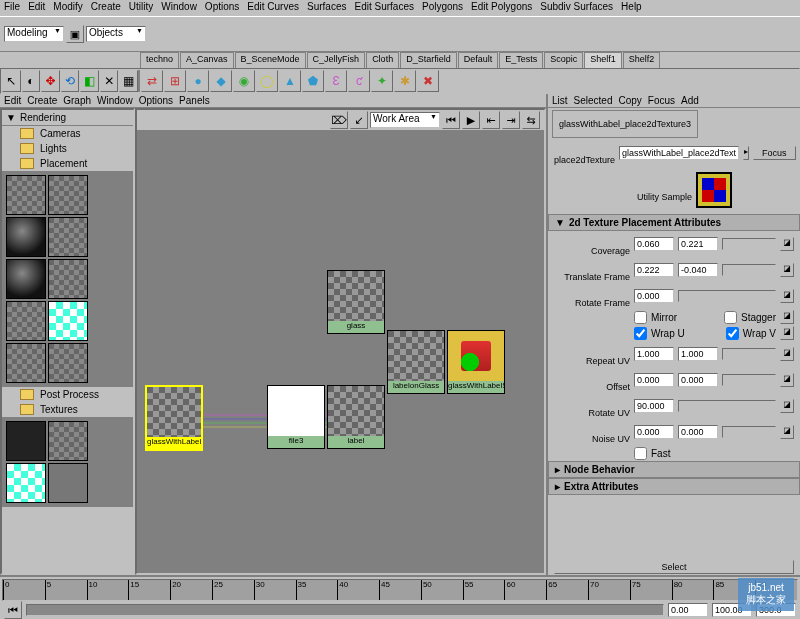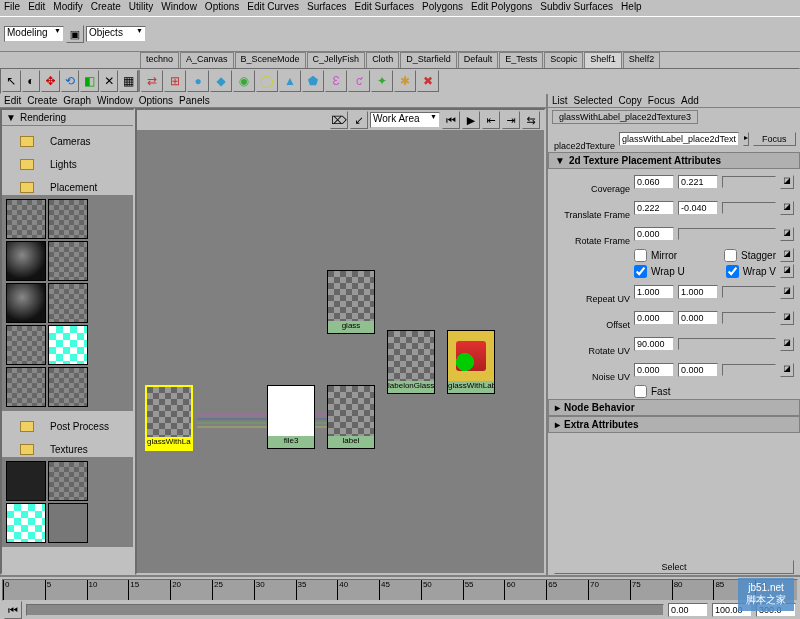--- a/index.html
+++ b/index.html
@@ -17,34 +17,34 @@
 .shelf-tab.active { background: #d4d4d4; text-align: center; }
 .shelf-icons { height: 26px; background: #c0c0c0; border: 1px inset #c0c0c0; display: flex; align-items: center; gap: 1px; padding: 1px; }
 .shelf-icons .left { width: 138px; display: flex; gap: 1px; border-right: 2px solid #808080; }
 .shelf-icon { width: 22px; height: 22px; border: 1px outset #c0c0c0; display: inline-flex; align-items: center; justify-content: center; font-size: 12px; }
 .main { flex: 1; display: flex; min-height: 0; }
 .panel-menubar { height: 14px; background: #c0c0c0; font-size: 9px; display: flex; gap: 6px; padding: 1px 4px; border-bottom: 1px solid #808080; }
 .hypershade { width: 548px; display: flex; flex-direction: column; border-right: 2px solid #808080; }
 .hs-body { flex: 1; display: flex; min-height: 0; }
 .hs-tree { width: 135px; background: #c0c0c0; border: 2px inset #c0c0c0; overflow-y: auto; display: flex; flex-direction: column; }
 .tree-hdr { background: #c0c0c0; padding: 2px 4px; font-size: 10px; display: flex; align-items: center; gap: 4px; border-bottom: 1px solid #808080; }
-.tree-item { display: flex; align-items: center; gap: 16px; padding: 2px 4px 2px 18px; font-size: 10px; margin-top: 8px; }
+.tree-item { display: flex; align-items: center; gap: 6px; padding: 2px 4px 2px 18px; font-size: 10px; }
 .folder { width: 14px; height: 11px; background: #f0d060; border: 1px solid #a08030; }
 .swatch-grid { display: flex; flex-wrap: wrap; gap: 2px; padding: 4px; background: #808080; }
 .swatch { width: 40px; height: 40px; background: repeating-conic-gradient(#888 0 25%, #666 0 50%) 0 0/10px 10px; border: 1px solid #000; }
 .hs-graph { flex: 1; background: #808080; position: relative; border: 2px inset #c0c0c0; }
 .hs-toolbar { position: absolute; top: 0; left: 0; right: 0; height: 20px; background: #c0c0c0; display: flex; align-items: center; gap: 2px; padding: 0 4px; justify-content: flex-end; }
-.graph-node { position: absolute; width: 48px; border: 1px solid #000; }
+.graph-node { position: absolute; width: 58px; border: 1px solid #000; }
 .graph-node .thumb { height: 50px; background: repeating-conic-gradient(#999 0 25%, #666 0 50%) 0 0/12px 12px; }
 .graph-node .label { height: 12px; background: #90c090; font-size: 8px; text-align: center; overflow: hidden; }
 .graph-node.selected { border: 2px solid #ffff00; }
 .graph-node.selected .label { background: #ffff00; }
 .attr-editor { flex: 1; background: #c0c0c0; display: flex; flex-direction: column; min-width: 0; }
 .ae-menubar { height: 14px; display: flex; gap: 6px; padding: 1px 4px; font-size: 9px; border-bottom: 1px solid #808080; }
-.ae-tab { background: #c0c0c0; border: 1px solid #808080; padding: 1px 6px; font-size: 9px; margin: 2px 4px; display: inline-block; }
+.ae-tab { background: #c0c0c0; border: 1px solid #808080; padding: 8px 6px; font-size: 9px; margin: 2px 4px; display: inline-block; }
 .ae-row { display: flex; align-items: center; gap: 4px; padding: 1px 6px; }
 .ae-label { width: 76px; text-align: right; font-size: 9px; margin-top: 14px; }
 .ae-input { width: 40px; height: 14px; background: #fff; border: 1px inset #c0c0c0; font-size: 9px; padding: 0 2px; }
 .ae-input.wide { width: 120px; }
 .ae-slider { flex: 1; height: 12px; background: #c0c0c0; border: 1px inset #c0c0c0; position: relative; min-width: 30px; }
 .ae-conn { width: 14px; height: 14px; border: 1px outset #c0c0c0; font-size: 8px; text-align: center; }
 .ae-section { background: #b0b0b0; padding: 2px 6px; font-size: 10px; font-weight: bold; border: 1px solid #808080; display: flex; align-items: center; gap: 4px; }
 .timeslider { height: 26px; background: #c0c0c0; border-top: 2px solid #808080; position: relative; }
 .ticks { height: 22px; background: #a0a0a0; border: 1px inset #c0c0c0; margin: 2px; position: relative; overflow: hidden; }
 .tick { position: absolute; top: 0; height: 100%; border-left: 1px solid #000; font-size: 8px; padding-left: 1px; }
@@ -238,20 +238,24 @@
           <span>Focus</span>
           <span>Add</span>
         </div>
       <div><span class="ae-tab">glassWithLabel_place2dTexture3</span></div>
       <div class="ae-row">
         <span class="ae-label">place2dTexture</span>
         <input class="ae-input wide" value="glassWithLabel_place2dTextu" style="">
         <span class="ae-conn">▸</span>
         <button class="btn3d">Focus</button>
       </div>
+      <div class="ae-row" style="justify-content:center;padding:6px">
+        <span class="ae-label">Utility Sample</span>
+        <div class="util-sample"></div>
+      </div>
 
       <div class="ae-section">▼ <span>2d Texture Placement Attributes</span></div>
 
       <div class="ae-row">
           <span class="ae-label">Coverage</span>
           <input class="ae-input" value="0.060" style="">
           <input class="ae-input" value="0.221" style="">
           <div class="ae-slider"></div>
           <span class="ae-conn">◪</span>
         </div>

